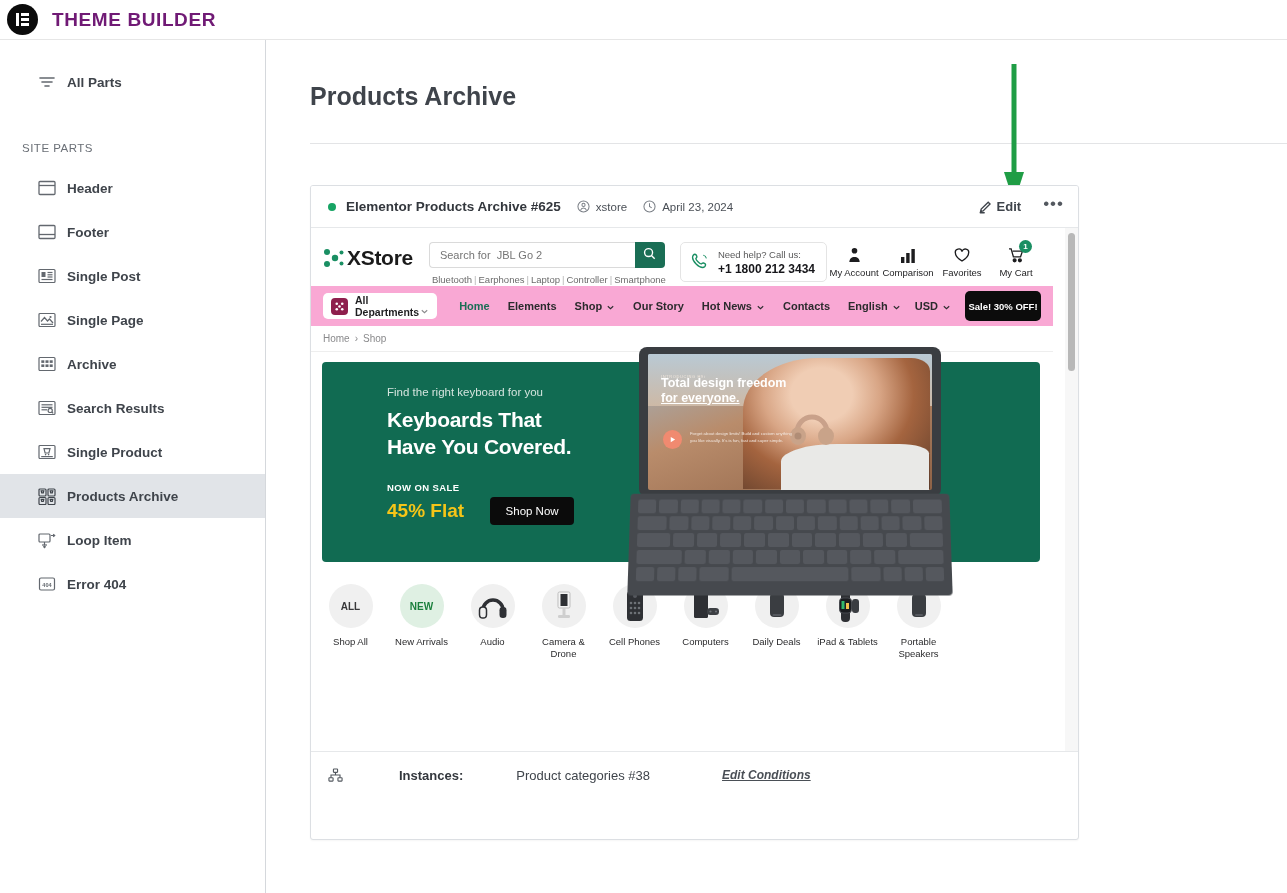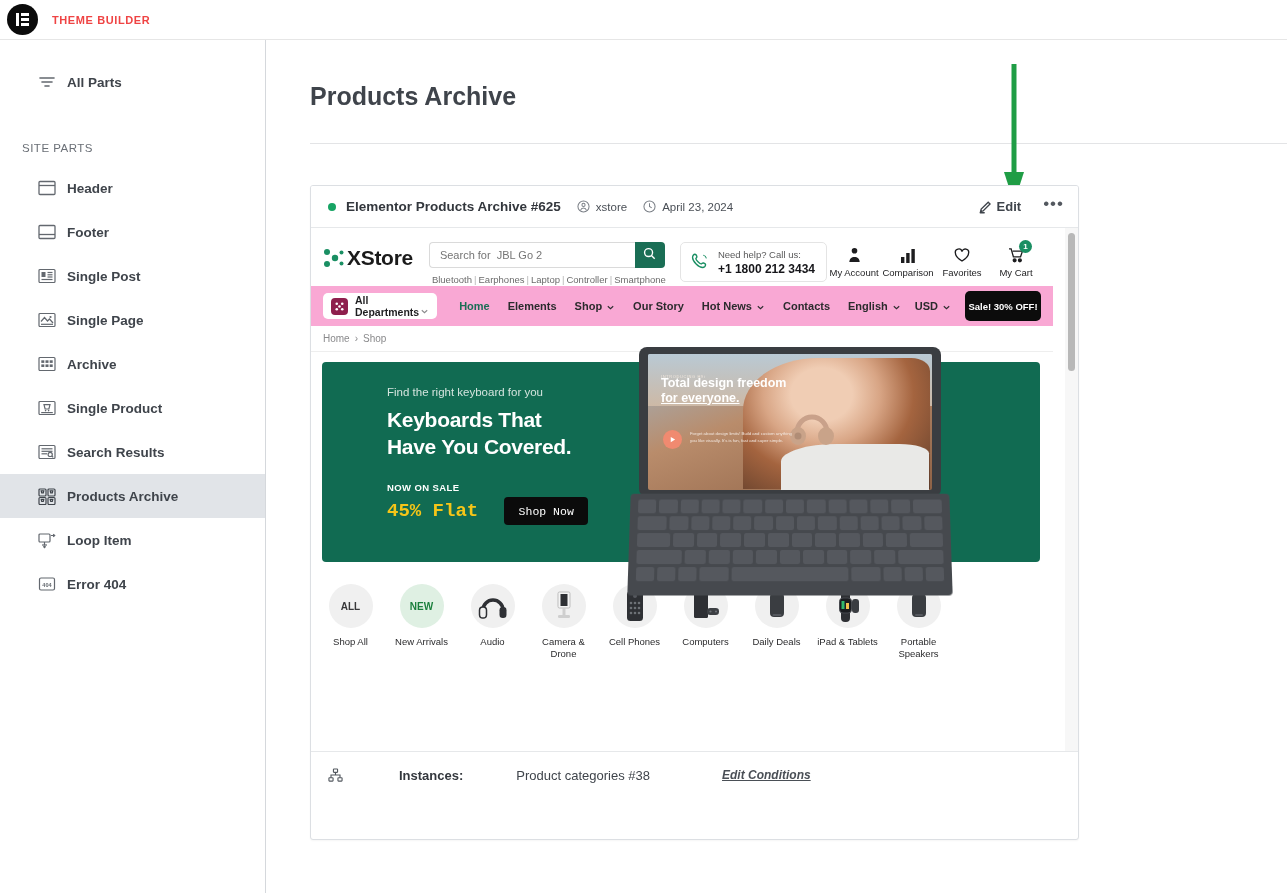--- a/index.html
+++ b/index.html
@@ -17,22 +17,22 @@
     background: #ffffff; border-bottom: 1px solid #e6e6e6;
     display: flex; align-items: center; padding-left: 7px;
   }
   #elementor-logo {
     width: 31px; height: 31px; border-radius: 50%;
     background: #0b0b0b; display: flex; align-items: center; justify-content: center;
     flex: none;
   }
   #elementor-logo svg { display: block; }
   #app-title {
-    margin-left: 14px; font-size: 11px; font-weight: bold;
-    letter-spacing: .6px; color: #ef4444;
+    margin-left: 14px; font-size: 19px; font-weight: bold;
+    letter-spacing: .6px; color: #701a75;
   }
 
   
   #sidebar {
     position: absolute; top: 40px; left: 0; width: 266px; height: 853px;
     background: #ffffff; border-right: 1px solid #d5d8dc;
   }
   .side-row {
     height: 44px; display: flex; align-items: center; padding-left: 36px;
     font-size: 13.5px; font-weight: bold; color: #3f444b; cursor: pointer;
@@ -199,21 +199,21 @@
     position: absolute; left: 11px; top: 10px; width: 718px; height: 200px;
     background: #116b52; border-radius: 4px;
   }
   #hero-copy { position: absolute; left: 76px; top: 34px; width: 290px; }
   #hero-kicker { font-size: 11.5px; color: #d4e4de; }
   #hero-headline {
     font-size: 21px; font-weight: bold; color: #fff; line-height: 27px;
     margin-top: 8px; letter-spacing: -.3px;
   }
   #hero-sale-label { font-size: 9.5px; font-weight: bold; color: #fff; letter-spacing: .4px; margin-top: 22px; }
-  #hero-bottom { display: flex; align-items: center; margin-top: 4px; font-family: Liberation Mono, monospace; }
+  #hero-bottom { display: flex; align-items: center; margin-top: 4px; }
   #hero-discount { font-size: 19px; font-weight: bold; color: #f5c518; }
   #hero-cta {
     margin-left: 26px; width: 84px; height: 28px; background: #0b0b0b; color: #fff;
     font-size: 11.5px; border-radius: 4px; display: flex; align-items: center;
     justify-content: center; cursor: pointer;
   }
   
   #tablet { position: absolute; left: 318px; top: -5px; width: 325px; height: 248px; }
   #tablet-body {
     position: absolute; left: 10px; top: 0; width: 302px; height: 150px;
@@ -379,41 +379,41 @@
         <rect x="11.7" y="8.4" width="3" height="2.6" fill="#63686f" stroke="none"></rect>
       </svg>
     </span>
     <span>Archive</span>
   </div>
 
   <div class="side-row side-item">
     <span class="side-ico">
       <svg width="18" height="16" viewBox="0 0 18 16" fill="none" stroke="#63686f" stroke-width="1.2">
         <rect x="1" y="1.5" width="16" height="13" rx="1"></rect>
-        <path d="M6 4.6 h6 l-1.1 4.4 h-3.8 z"></path>
-        <circle cx="7.6" cy="10.6" r=".8" fill="#63686f" stroke="none"></circle>
-        <circle cx="10.6" cy="10.6" r=".8" fill="#63686f" stroke="none"></circle>
-        <line x1="3.2" y1="12.6" x2="14.8" y2="12.6"></line>
-      </svg>
-    </span>
-    <span>Single Product</span>
-  </div>
-
-  <div class="side-row side-item">
-    <span class="side-ico">
-      <svg width="18" height="16" viewBox="0 0 18 16" fill="none" stroke="#63686f" stroke-width="1.2">
-        <rect x="1" y="1.5" width="16" height="13" rx="1"></rect>
         <line x1="3.5" y1="4.8" x2="14.5" y2="4.8"></line>
           <line x1="3.5" y1="7.3" x2="14.5" y2="7.3"></line>
         <line x1="3.5" y1="9.8" x2="9" y2="9.8"></line>
         <circle cx="12.2" cy="10.4" r="2.1"></circle>
           <line x1="13.8" y1="12" x2="15.2" y2="13.4"></line>
       </svg>
     </span>
     <span>Search Results</span>
+  </div>
+
+  <div class="side-row side-item">
+    <span class="side-ico">
+      <svg width="18" height="16" viewBox="0 0 18 16" fill="none" stroke="#63686f" stroke-width="1.2">
+        <rect x="1" y="1.5" width="16" height="13" rx="1"></rect>
+        <path d="M6 4.6 h6 l-1.1 4.4 h-3.8 z"></path>
+        <circle cx="7.6" cy="10.6" r=".8" fill="#63686f" stroke="none"></circle>
+        <circle cx="10.6" cy="10.6" r=".8" fill="#63686f" stroke="none"></circle>
+        <line x1="3.2" y1="12.6" x2="14.8" y2="12.6"></line>
+      </svg>
+    </span>
+    <span>Single Product</span>
   </div>
 
   <div class="side-row side-item active">
     <span class="side-ico">
       <svg width="18" height="17" viewBox="0 0 18 17" fill="none" stroke="#3f444b" stroke-width="1.2">
         <rect x="1" y="1" width="7" height="7" rx="1"></rect>
           <rect x="10" y="1" width="7" height="7" rx="1"></rect>
         <rect x="1" y="9.5" width="7" height="7" rx="1"></rect>
           <rect x="10" y="9.5" width="7" height="7" rx="1"></rect>
         <path d="M3.2 2.9h2.6l-.5 2h-1.6z"></path>

